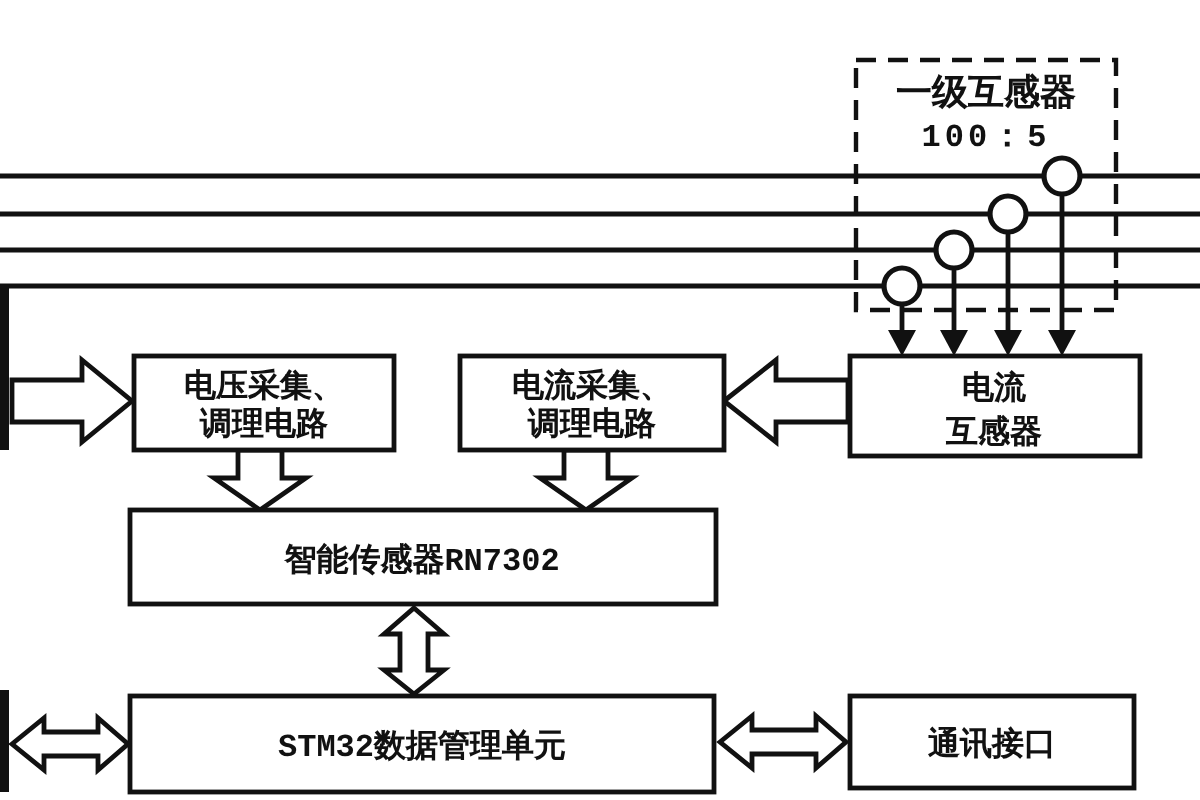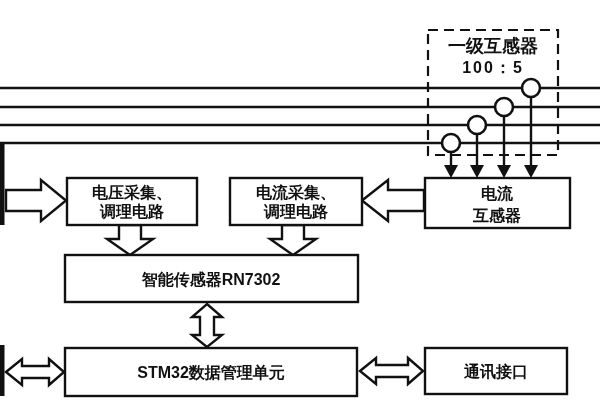--- a/index.html
+++ b/index.html
@@ -1,20 +1,20 @@
 <!DOCTYPE html>
 <html><head>
 <meta charset="utf-8">
 <style>
   html,body{margin:0;padding:0;background:#ffffff;}
   .stage{
     position:relative;
     width:600px;height:400px;
     background:#ffffff;
-    font-family:Liberation Sans, sans-serif;
+    font-family:Liberation Mono, monospace;
     overflow:hidden;
   }
   svg{display:block;}
   .box-label{
     font-weight:bold;
     fill:#111111;
     font-size:16px;
     text-anchor:middle;
   }
   .dash-label{

